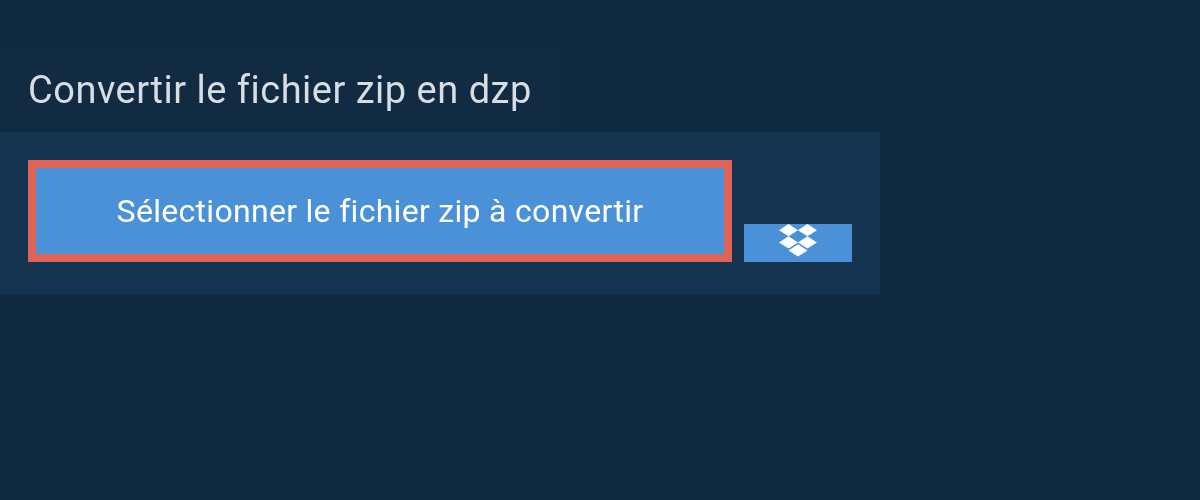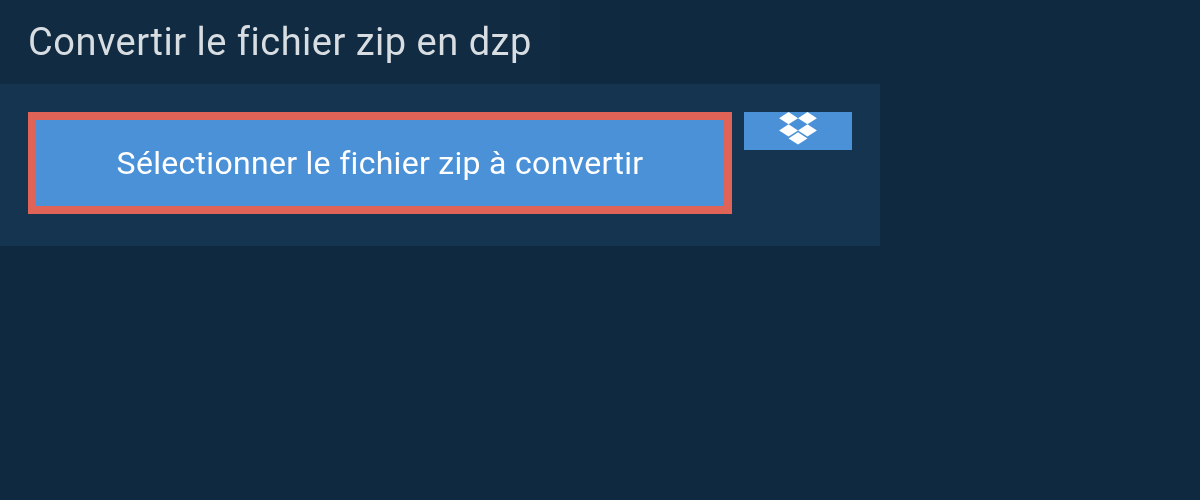--- a/index.html
+++ b/index.html
@@ -11,37 +11,38 @@
       width: 1200px;
       height: 500px;
       background-color: #0f2940;
       font-family: -apple-system, BlinkMacSystemFont, "Segoe UI", Roboto, Helvetica, Arial, sans-serif;
       overflow: hidden;
     }
     .header-bar {
       background-color: #112b42;
       padding: 20px 28px;
       display: inline-block;
+      margin-top: 48px;
     }
     .header-title {
       color: #d8dde2;
       font-size: 38px;
       font-weight: 400;
       letter-spacing: 0.5px;
     }
     .main-panel {
       background-color: #143450;
       margin: 0;
       padding: 28px 28px 32px 28px;
       width: 880px;
     }
     .button-row {
       display: flex;
       gap: 12px;
-      align-items: flex-start;
+      align-items: flex-end;
     }
     .select-button {
       flex: 1;
       background-color: #4b91d8;
       border: 8px solid #e06358;
       padding: 24px 20px;
       display: flex;
       align-items: center;
       justify-content: center;
       cursor: pointer;

